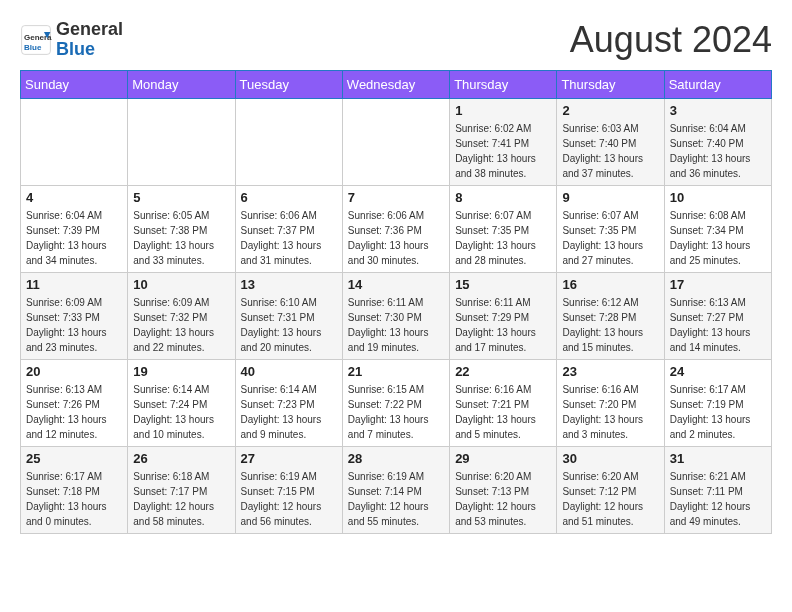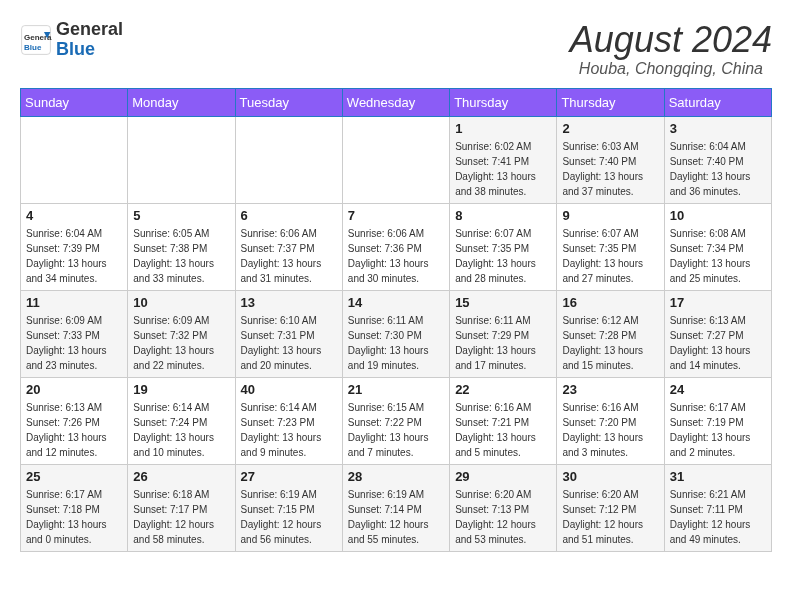--- a/index.html
+++ b/index.html
@@ -25,22 +25,21 @@
       font-size: 18px;
       font-weight: bold;
       color: #333;
       line-height: 1.1;
     }
     .logo-icon {
       width: 32px;
       height: 32px;
     }
     .title-block {
-      text-align: center;
-      font-style: italic;
+      text-align: right;
     }
     .month-year {
       font-size: 36px;
       font-weight: normal;
       color: #333;
       line-height: 1.1;
     }
     .location {
       font-size: 16px;
       color: #555;
@@ -102,21 +101,20 @@
         <text x="5" y="32" font-size="10" font-weight="bold" fill="#1a6bb5">Blue</text>
         <polygon points="30,10 38,10 34,18" fill="#1a6bb5"></polygon>
       </svg>
       <div class="logo-text">
         <div>General</div>
         <div style="color:#1a6bb5;">Blue</div>
       </div>
     </div>
     <div class="title-block">
       <div class="month-year">August 2024</div>
-      <div class="location">Houba, Chongqing, China</div>
     </div>
   </div>
 
   <table>
     <thead>
       <tr>
       <th>Sunday</th>
           <th>Monday</th>
           <th>Tuesday</th>
           <th>Wednesday</th>

